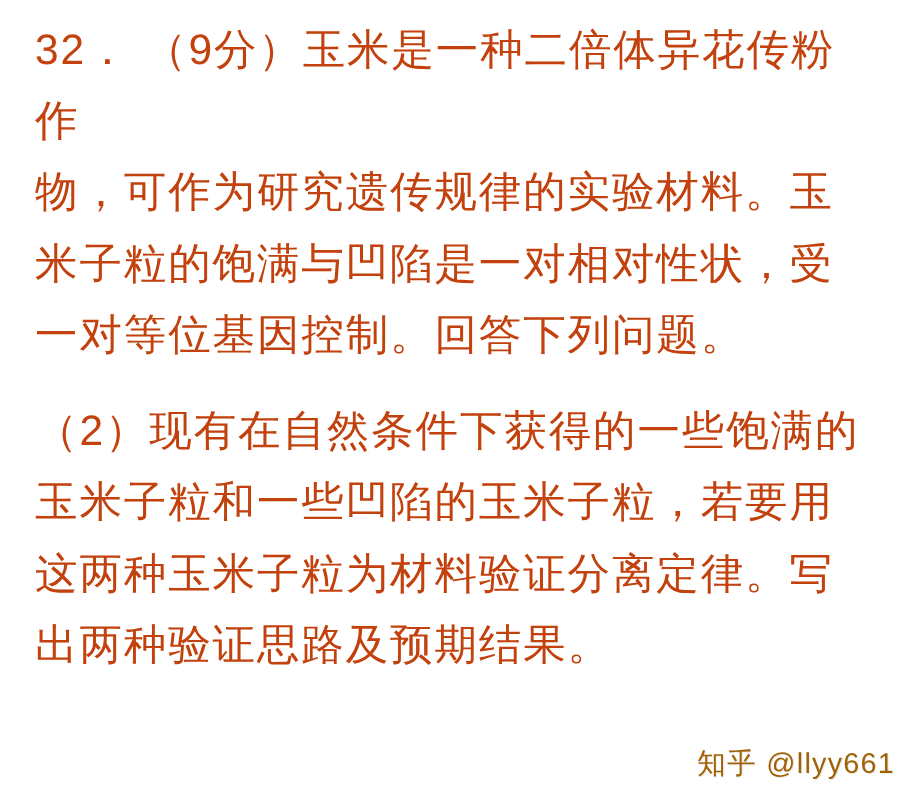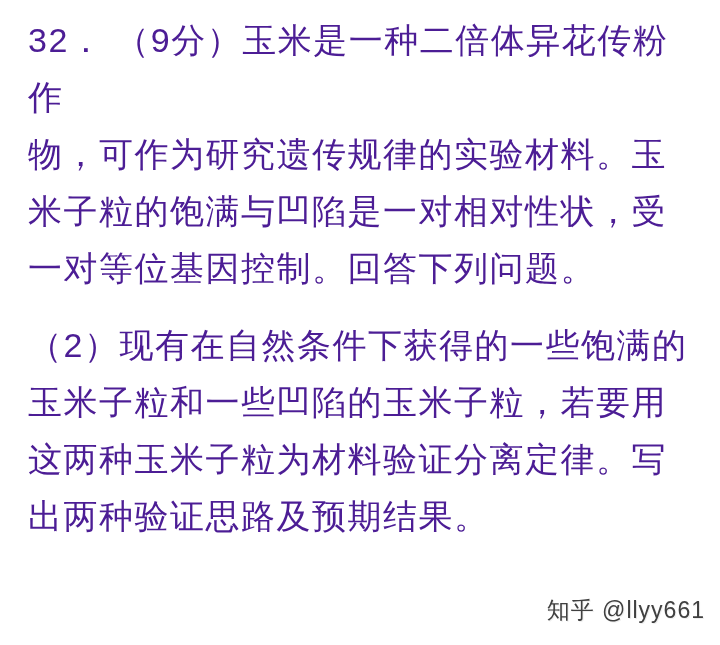--- a/index.html
+++ b/index.html
@@ -15,34 +15,34 @@
     padding: 12px 24px 0 28px;
     background: #ffffff;
     overflow: hidden;
     font-family: "Liberation Sans", sans-serif;
   }
   .para {
     margin: 0;
     font-size: 34px;
     line-height: 57px;
     letter-spacing: 1.5px;
-    color: #4c1d95;
+    color: #c2410c;
     white-space: pre-line; 
     font-weight: 400;
   }
   .para.part-1 { margin-top: 14px; }
   .para.part-2 { margin-top: 20px; }
   .watermark {
     position: absolute;
-    right: 15px;
+    right: 4px;
     top: 597px;
     font-size: 23px;
     line-height: 26px;
     letter-spacing: 1px;
-    color: #404040;
+    color: #a16207;
     text-shadow: 1px 1px 0 #efefef;
     font-family: "Liberation Sans", sans-serif;
     white-space: nowrap;
   }
 </style>
 </head>
 <body>
 
 <div class="page">
   <p class="para stem">32． （9分）玉米是一种二倍体异花传粉作

